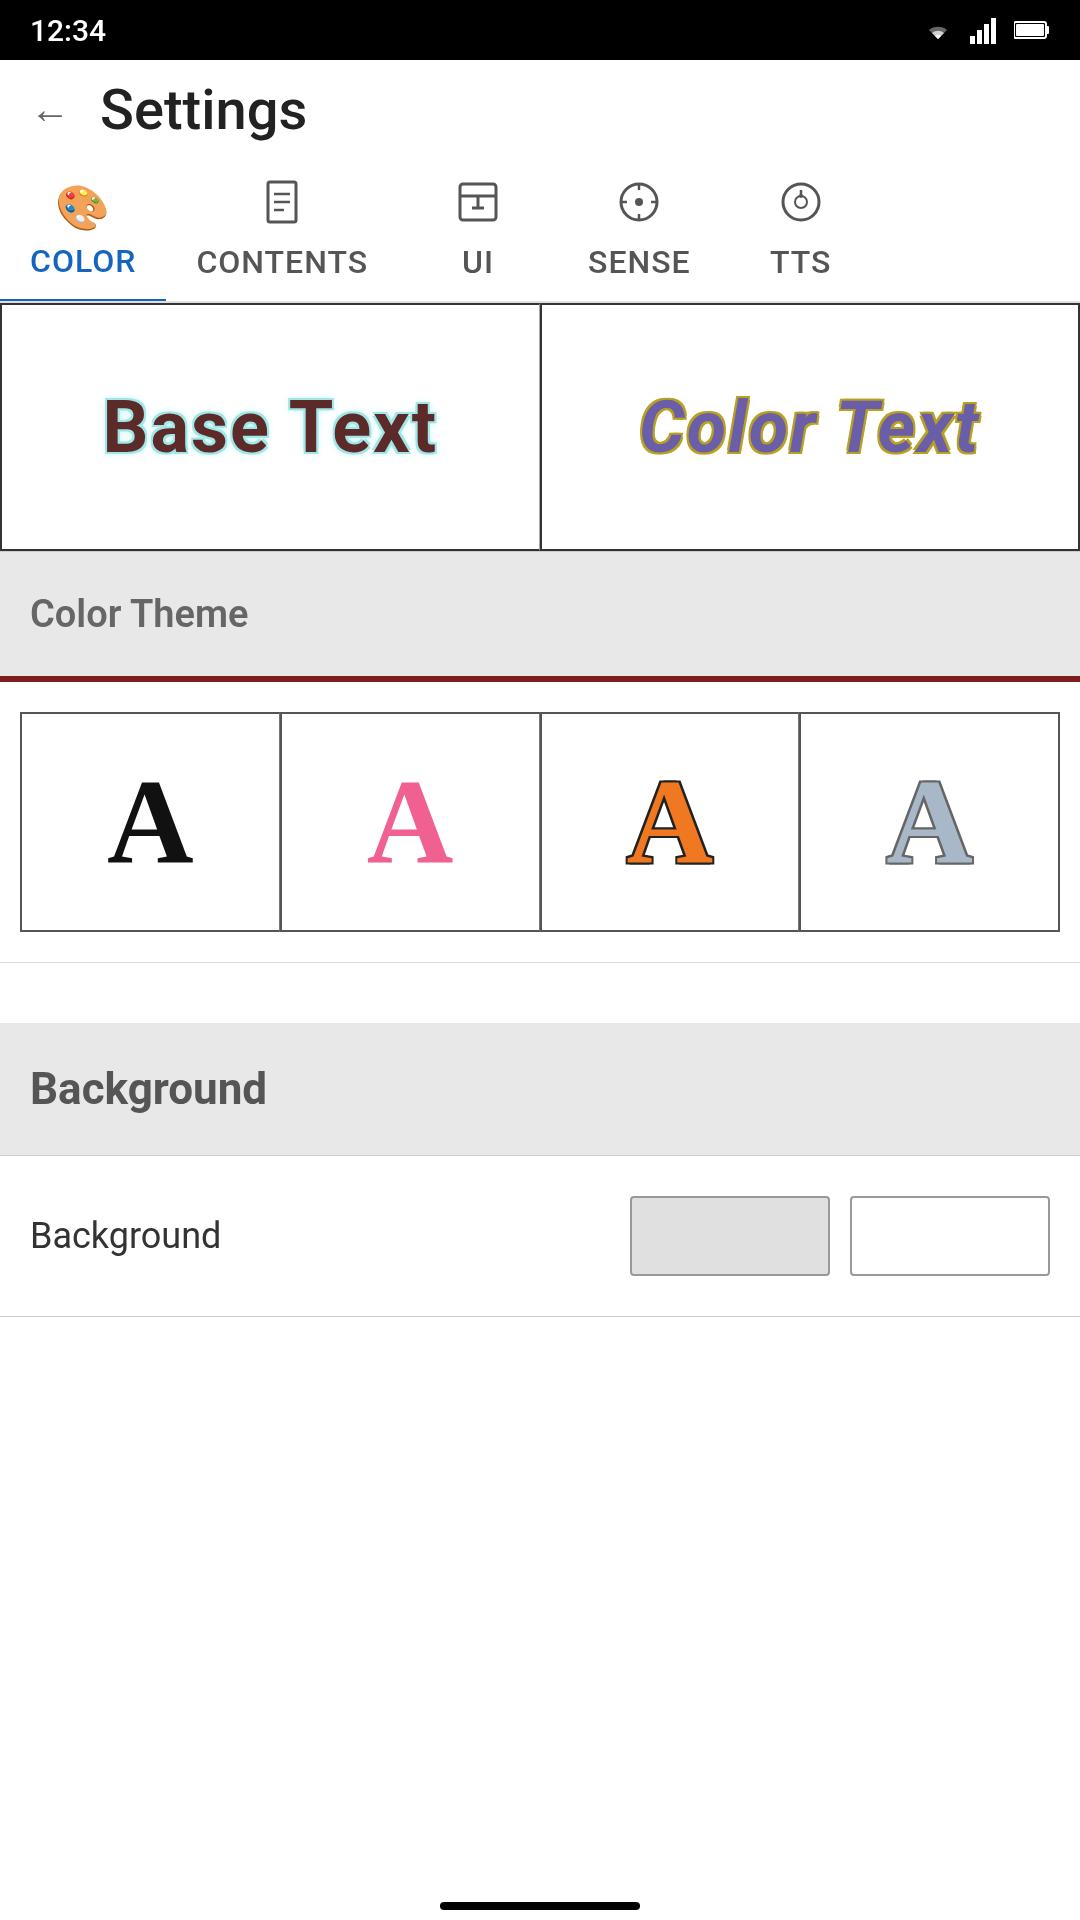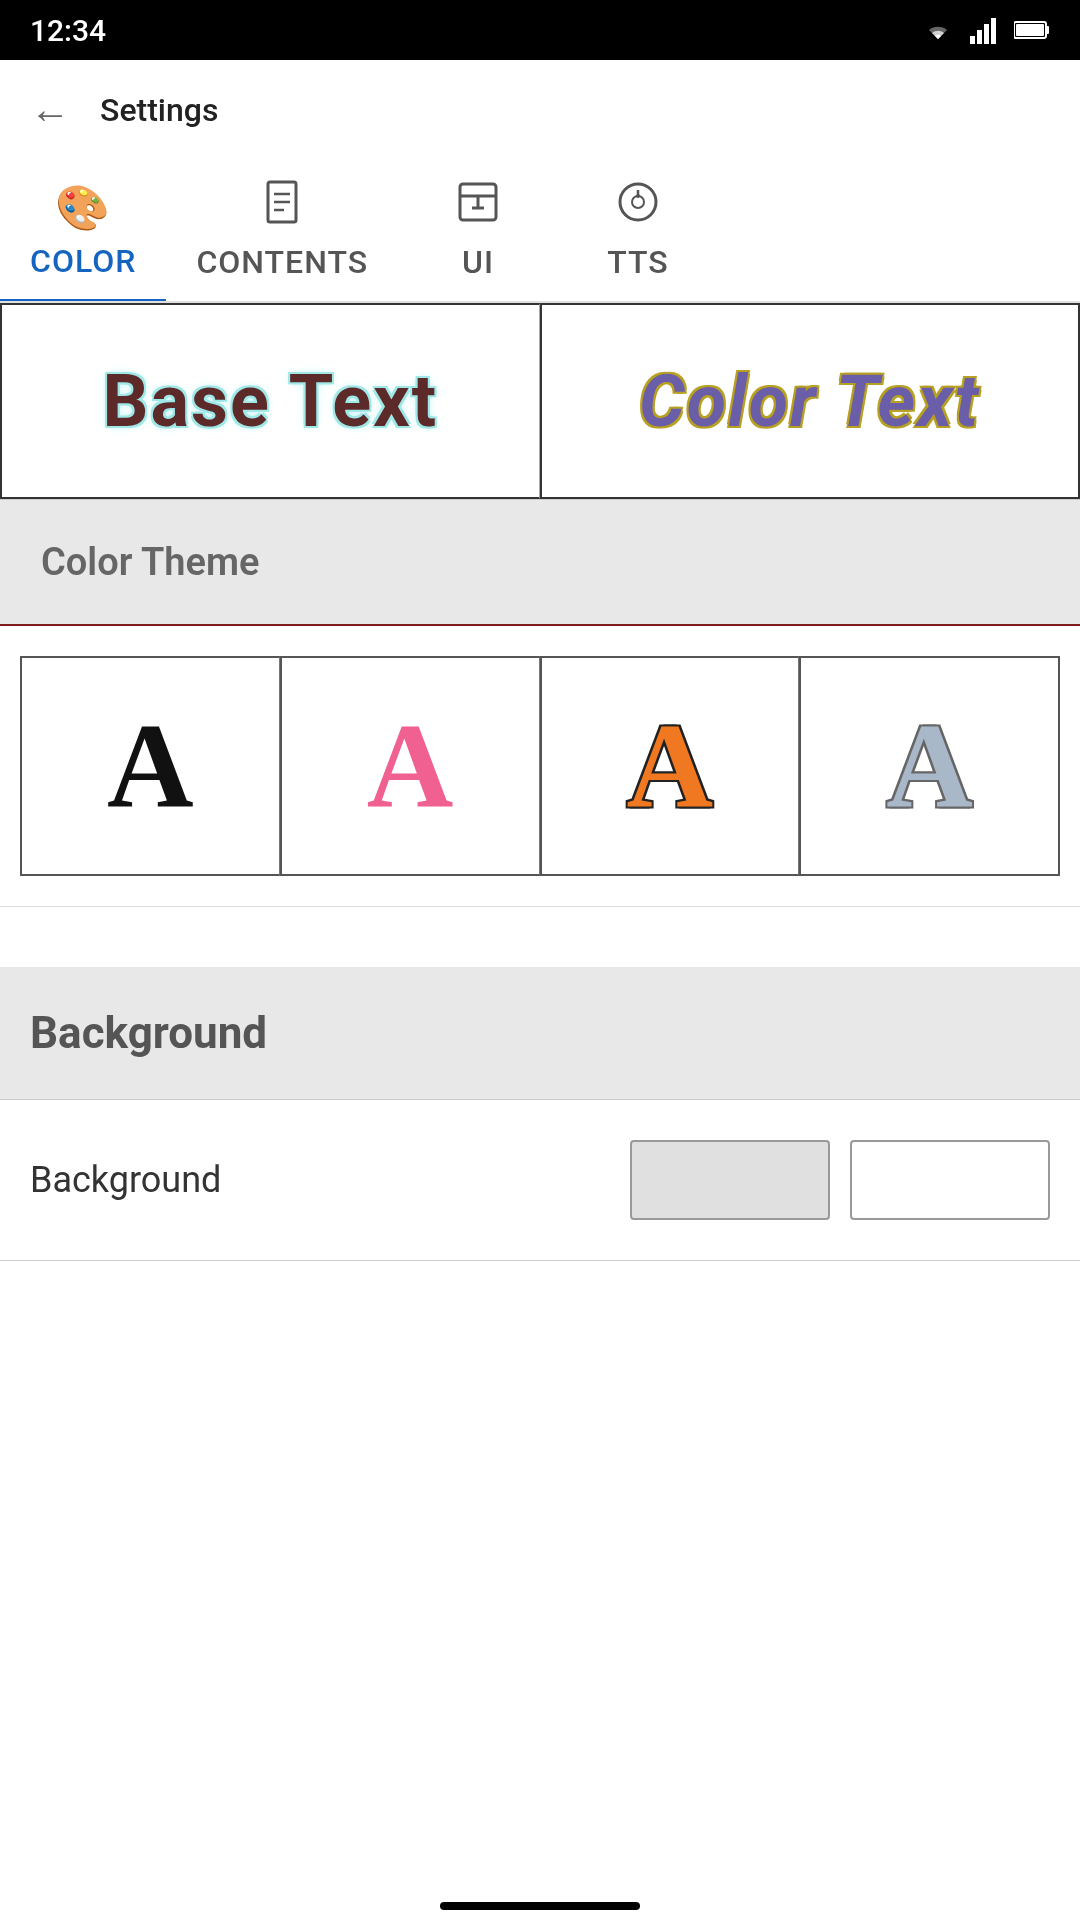--- a/index.html
+++ b/index.html
@@ -43,21 +43,21 @@
       padding: 0 30px;
       gap: 30px;
     }
     .back-btn {
       font-size: 40px;
       color: #666666;
       cursor: pointer;
       line-height: 1;
     }
     .top-title {
-      font-size: 32px;
+      font-size: 56px;
       font-weight: 500;
       color: #222222;
     }
 
     
     .tab-bar {
       width: 100%;
       background: #ffffff;
       display: flex;
       border-bottom: 2px solid #e0e0e0;
@@ -102,21 +102,21 @@
     }
 
     
     .text-preview {
       display: flex;
       width: 100%;
       border-bottom: 1px solid #cccccc;
     }
     .preview-box {
       flex: 1;
-      height: 196px;
+      height: 248px;
       display: flex;
       align-items: center;
       justify-content: center;
       border: 2px solid #333333;
       background: #ffffff;
     }
     .preview-box:first-child {
       border-right: 1px solid #aaaaaa;
     }
 
@@ -143,22 +143,22 @@
         -2px -2px 0 #b8a020,
         2px -2px 0 #b8a020,
         -2px 2px 0 #b8a020;
       letter-spacing: 2px;
     }
 
     
     .section-header {
       width: 100%;
       background: #e8e8e8;
-      padding: 40px 41px;
-      border-bottom: 2px solid #7f1d1d;
+      padding: 40px 30px;
+      border-bottom: 6px solid #7f1d1d;
     }
     .section-title {
       font-size: 38px;
       font-weight: 600;
       color: #666666;
       text-align: center;
     }
 
     
     .color-theme-options {
@@ -327,20 +327,33 @@
       <svg width="44" height="44" viewBox="0 0 44 44" fill="none">
         <rect x="4" y="4" width="36" height="36" rx="3" stroke="#555" stroke-width="3" fill="none"></rect>
         <path d="M4 16 H40" stroke="#555" stroke-width="3"></path>
         <path d="M22 28 L22 16" stroke="#555" stroke-width="3"></path>
         <path d="M16 28 L28 28" stroke="#555" stroke-width="3"></path>
       </svg>
     </span>
     <span class="tab-label">UI</span>
   </div>
 
+  <div class="tab-item">
+    <span class="tab-icon">
+      <svg width="44" height="44" viewBox="0 0 44 44" fill="none">
+        <circle cx="22" cy="22" r="18" stroke="#555" stroke-width="3" fill="none"></circle>
+        <circle cx="22" cy="22" r="4" fill="#555"></circle>
+        <path d="M22 4 L22 10" stroke="#555" stroke-width="2.5"></path>
+        <path d="M22 34 L22 40" stroke="#555" stroke-width="2.5"></path>
+        <path d="M4 22 L10 22" stroke="#555" stroke-width="2.5"></path>
+        <path d="M34 22 L40 22" stroke="#555" stroke-width="2.5"></path>
+      </svg>
+    </span>
+    <span class="tab-label">SENSE</span>
+  </div>
 
   <div class="tab-item">
     <span class="tab-icon">
       <svg width="44" height="44" viewBox="0 0 44 44" fill="none">
         <circle cx="22" cy="22" r="18" stroke="#555" stroke-width="3" fill="none"></circle>
         <circle cx="22" cy="22" r="6" fill="none" stroke="#555" stroke-width="2"></circle>
         <path d="M22 10 L22 16" stroke="#555" stroke-width="2.5"></path>
         <circle cx="22" cy="16" r="2" fill="#555"></circle>
       </svg>
     </span>

